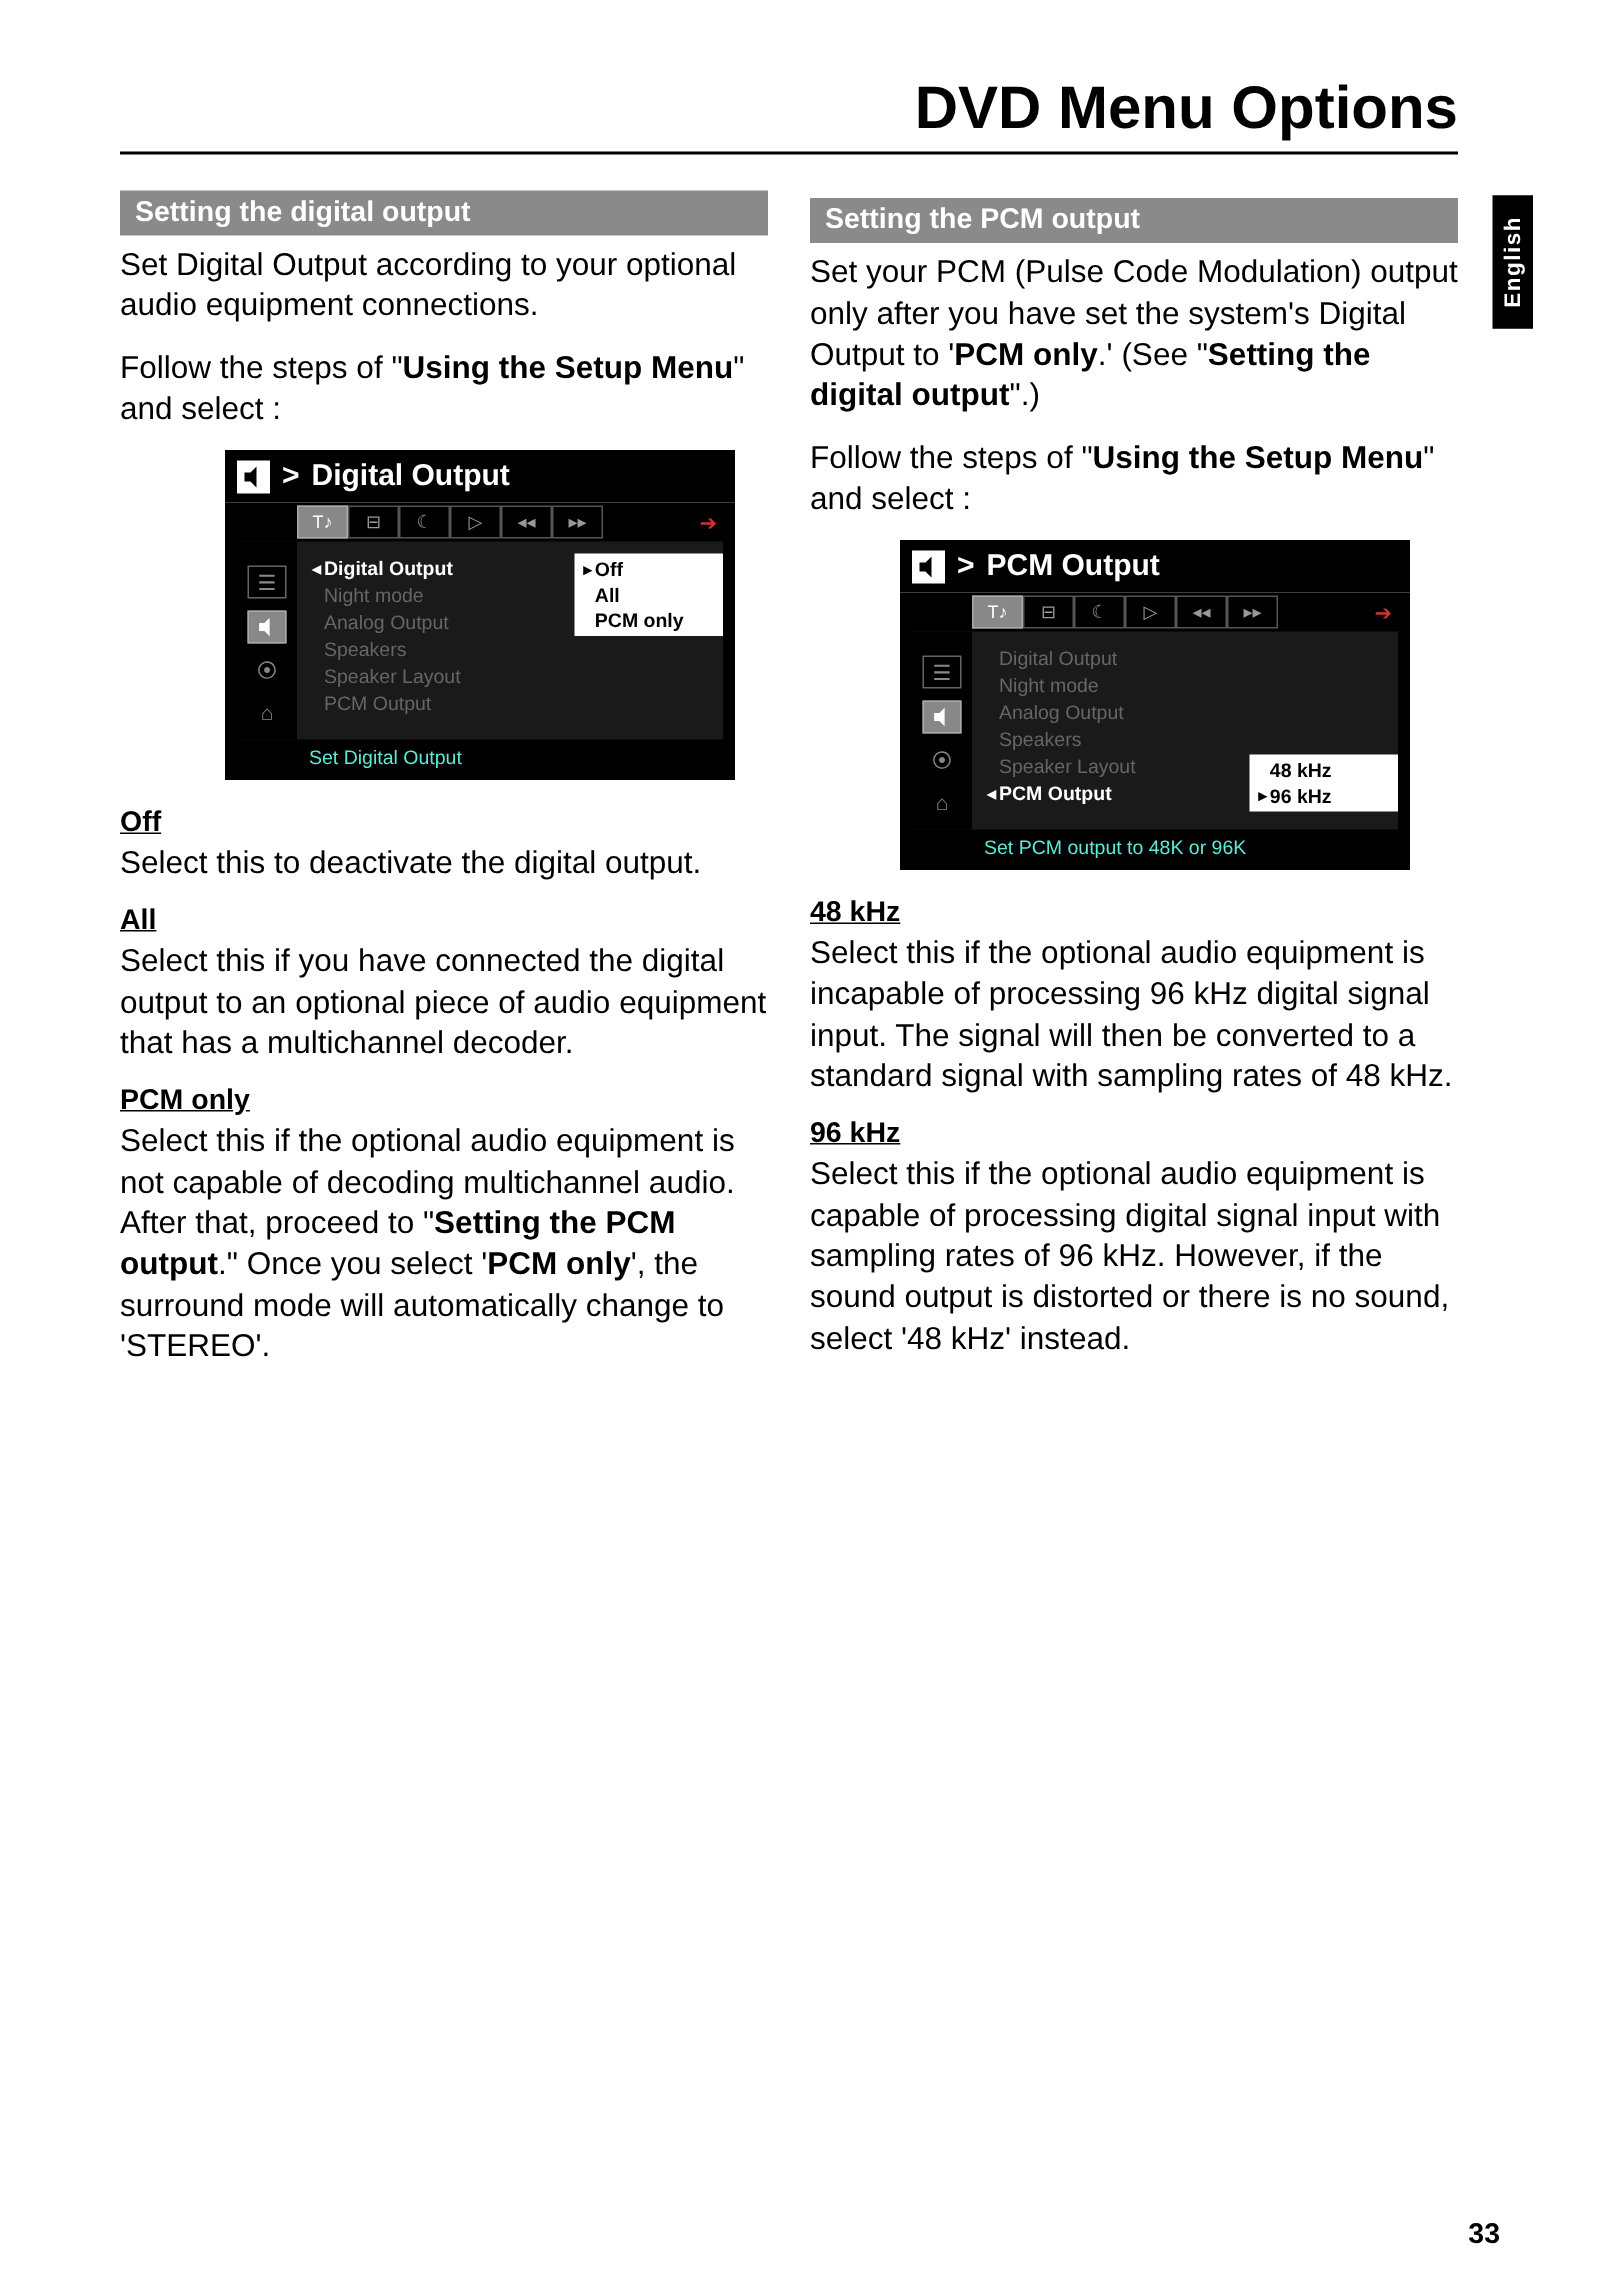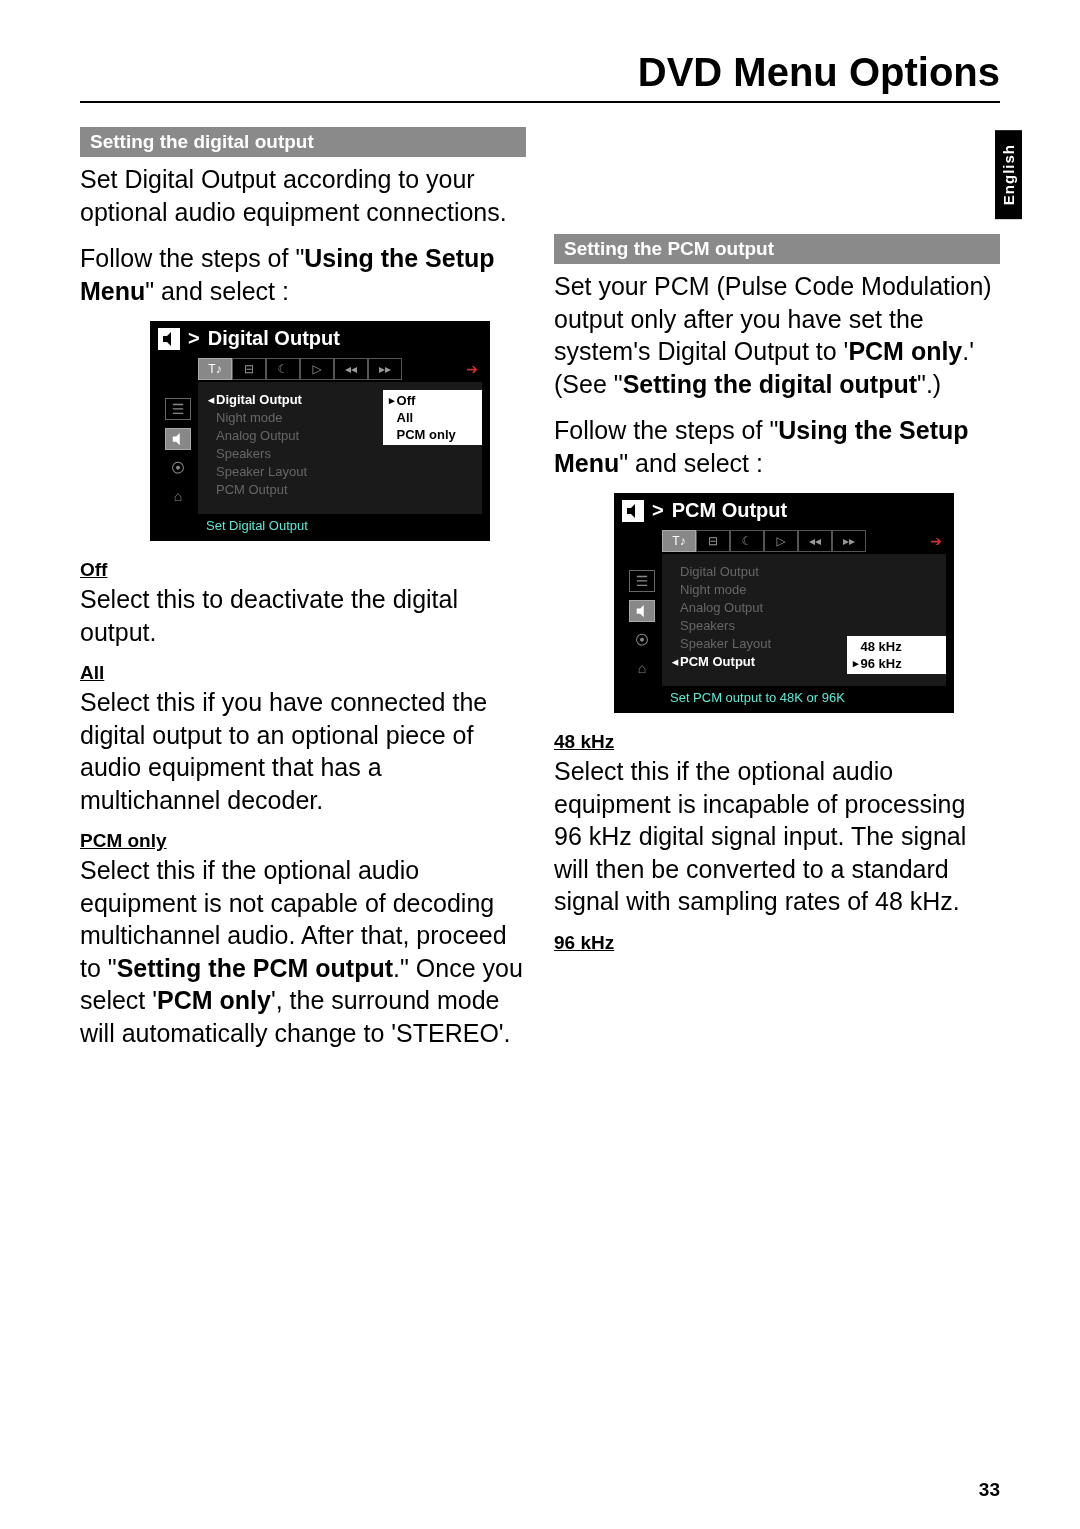--- a/index.html
+++ b/index.html
@@ -7,21 +7,21 @@
     padding: 0;
     font-family: Arial, Helvetica, sans-serif;
     background: #fff;
     color: #000;
   }
   .page {
     width: 1080px;
     height: 1529px;
     position: relative;
     box-sizing: border-box;
-    padding: 40px 80px 0 80px;
+    padding: 40px 108px 0 80px;
   }
   .main-title {
     font-size: 40px;
     font-weight: bold;
     text-align: right;
     margin-top: 10px;
     margin-bottom: 6px;
   }
   .hr-top {
     border: none;
@@ -52,21 +52,21 @@
   }
   .section-bar {
     background: #8a8a8a;
     color: #fff;
     font-weight: bold;
     font-size: 19px;
     padding: 4px 10px;
     margin-bottom: 6px;
   }
   .body-text {
-    font-size: 25px;
+    font-size: 21px;
     line-height: 1.3;
     margin: 0 0 14px 0;
   }
   .body-text b { font-weight: bold; }
   .subhead {
     font-size: 19px;
     font-weight: bold;
     text-decoration: underline;
     margin-top: 14px;
     margin-bottom: 2px;
@@ -385,17 +385,18 @@
             </div>
           </div>
           <div class="osd-helper">Set PCM output to 48K or 96K</div>
         </div>
       </div>
 
       <div class="subhead">48 kHz</div>
       <p class="body-text" style="margin-bottom:10px">Select this if the optional audio equipment is incapable of processing 96 kHz digital signal input.  The signal will then be converted to a standard signal with sampling rates of 48 kHz.</p>
 
       <div class="subhead">96 kHz</div>
+      <p class="body-text">Select this if the optional audio equipment is capable of processing digital signal input with sampling rates of 96 kHz.  However, if the sound output is distorted or there is no sound, select '48 kHz' instead.</p>
     </div>
   </div>
 
   <div class="page-num">33</div>
 </div>
 
 </body></html>

